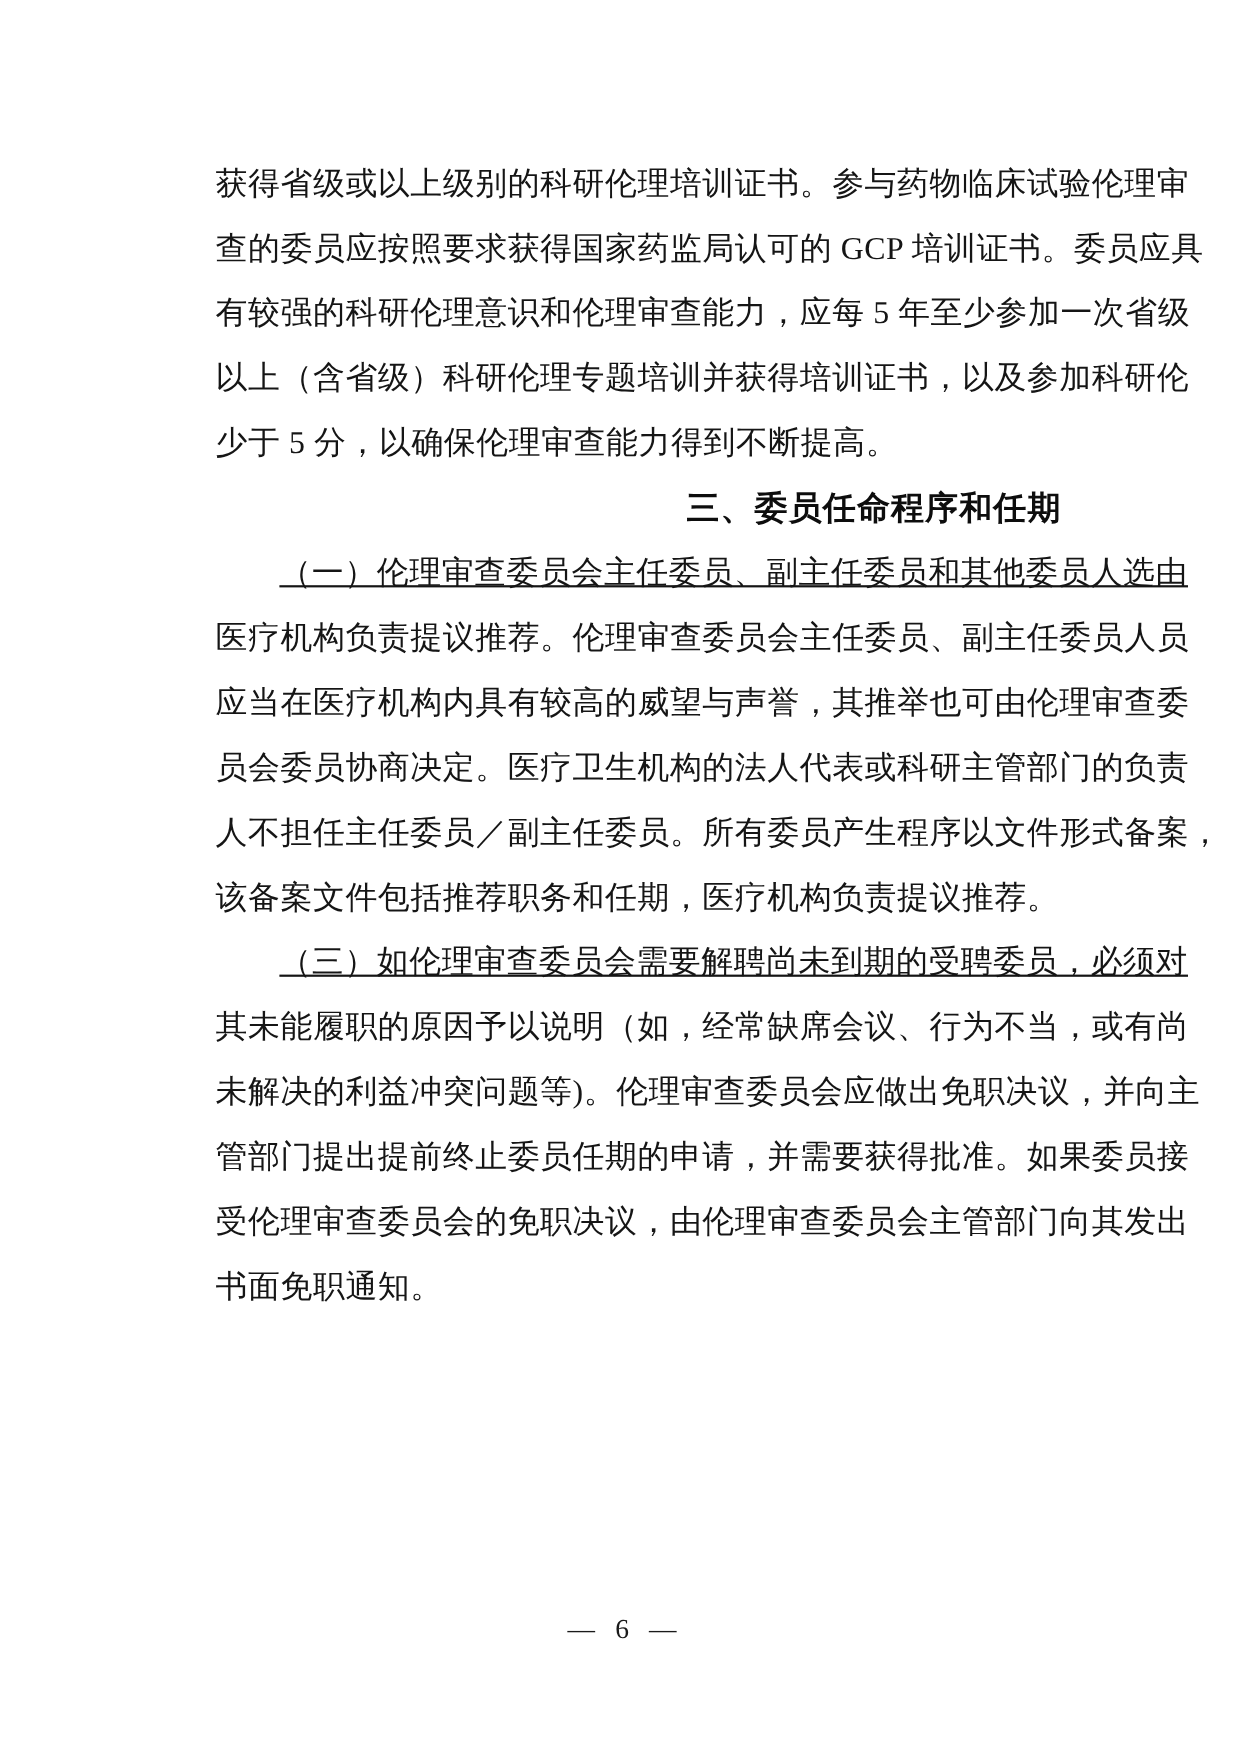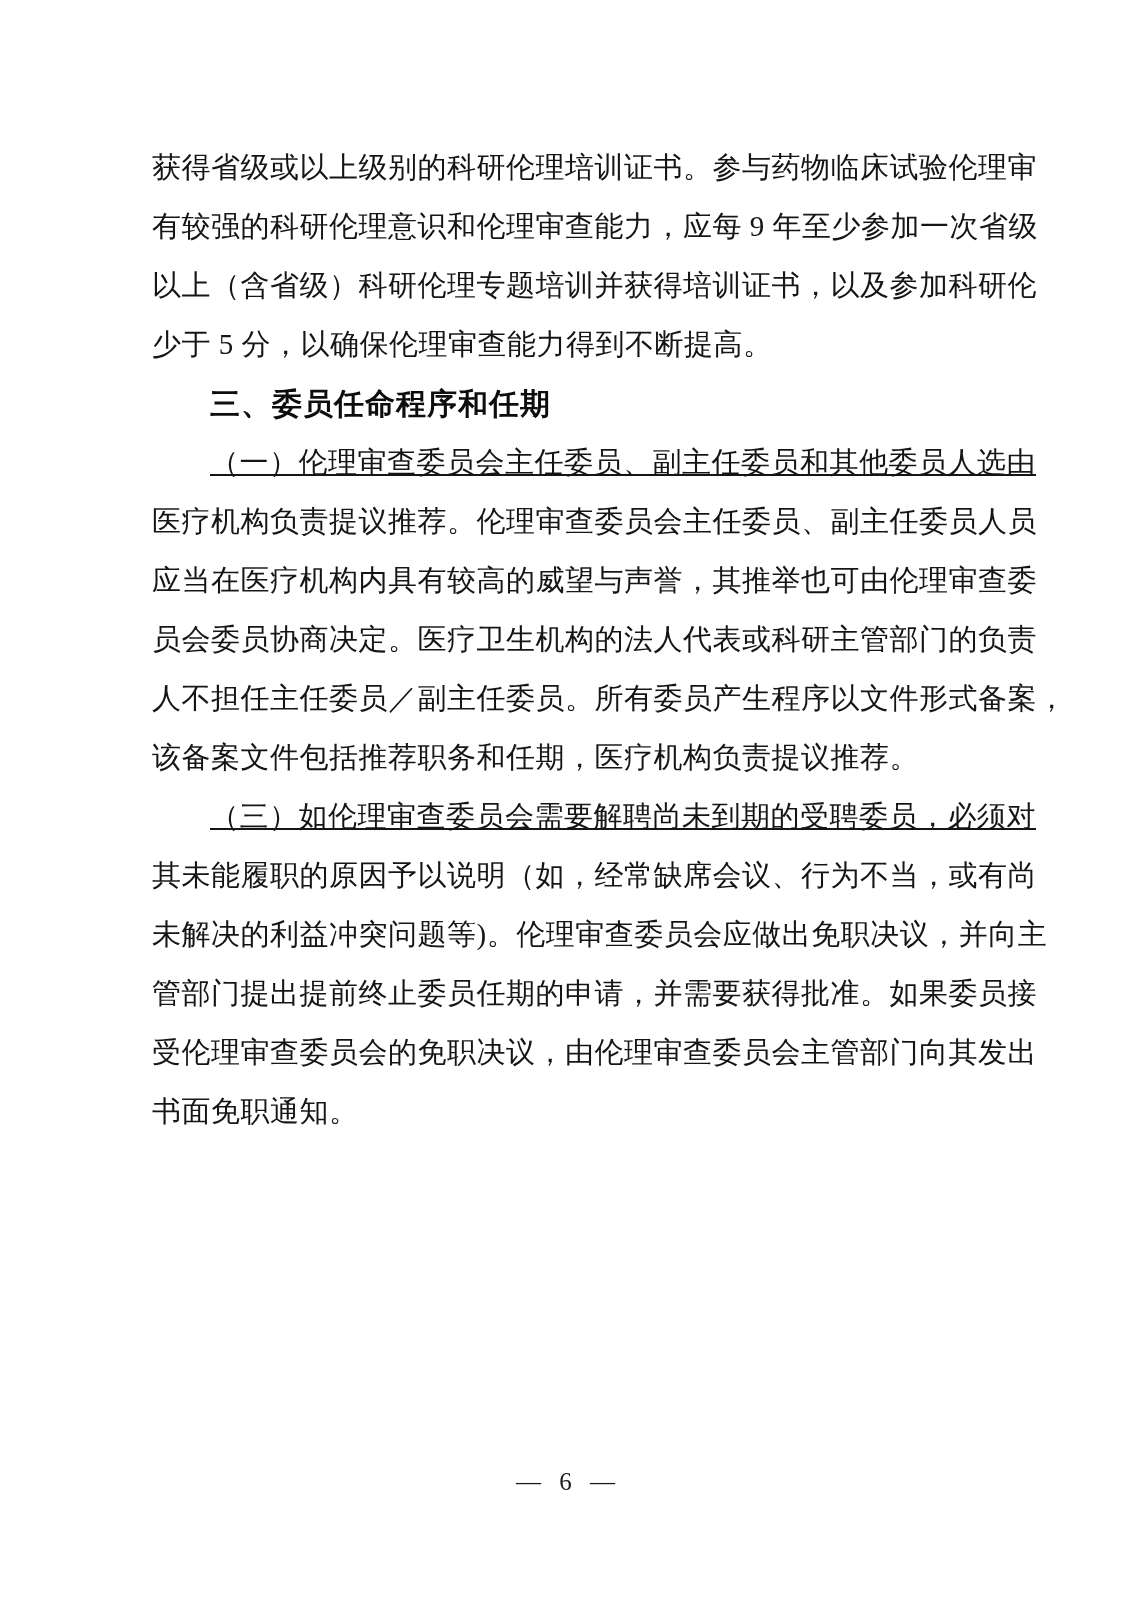--- a/index.html
+++ b/index.html
@@ -27,37 +27,38 @@
     padding: 0;
   }
   .line {
     font-size: 29px;
     height: 59px;
     line-height: 59px;
     white-space: nowrap;
     text-align: justify;
     text-align-last: justify;
     letter-spacing: 0.5px;
+    margin-left: 44px;
   }
   .line.last {
     text-align: center;
     text-align-last: left;
   }
   .line.indent {
     text-indent: 58px;
     text-decoration: underline;
   }
   .heading {
     font-family: "Liberation Sans", "DejaVu Sans", sans-serif;
     font-weight: 700;
     font-size: 30px;
     height: 59px;
     line-height: 59px;
     text-indent: 58px;
-    text-align: left;
+    text-align: right;
     letter-spacing: 1px;
     color: #0d0d0d;
   }
   .footer {
     position: absolute;
     top: 1462px;
     left: 0;
     width: 100%;
     text-align: center;
     font-size: 25px;
@@ -66,21 +67,22 @@
     color: #1a1a1a;
   }
 </style>
 </head>
 <body>
 
 <div class="page">
   <div class="text-column">
       <div class="paragraph">
         <div class="line">获得省级或以上级别的科研伦理培训证书。参与药物临床试验伦理审</div>
-        <div class="line">有较强的科研伦理意识和伦理审查能力，应每 9 年至少参加一次省级</div>
+        <div class="line">查的委员应按照要求获得国家药监局认可的 GCP 培训证书。委员应具</div>
+        <div class="line">有较强的科研伦理意识和伦理审查能力，应每 5 年至少参加一次省级</div>
         <div class="line">以上（含省级）科研伦理专题培训并获得培训证书，以及参加科研伦</div>
         <div class="line last">少于 5 分，以确保伦理审查能力得到不断提高。</div>
       </div>
       <div class="heading">三、委员任命程序和任期</div>
       <div class="paragraph">
         <div class="line indent">（一）伦理审查委员会主任委员、副主任委员和其他委员人选由</div>
         <div class="line">医疗机构负责提议推荐。伦理审查委员会主任委员、副主任委员人员</div>
         <div class="line">应当在医疗机构内具有较高的威望与声誉，其推举也可由伦理审查委</div>
         <div class="line">员会委员协商决定。医疗卫生机构的法人代表或科研主管部门的负责</div>
         <div class="line">人不担任主任委员／副主任委员。所有委员产生程序以文件形式备案，</div>

